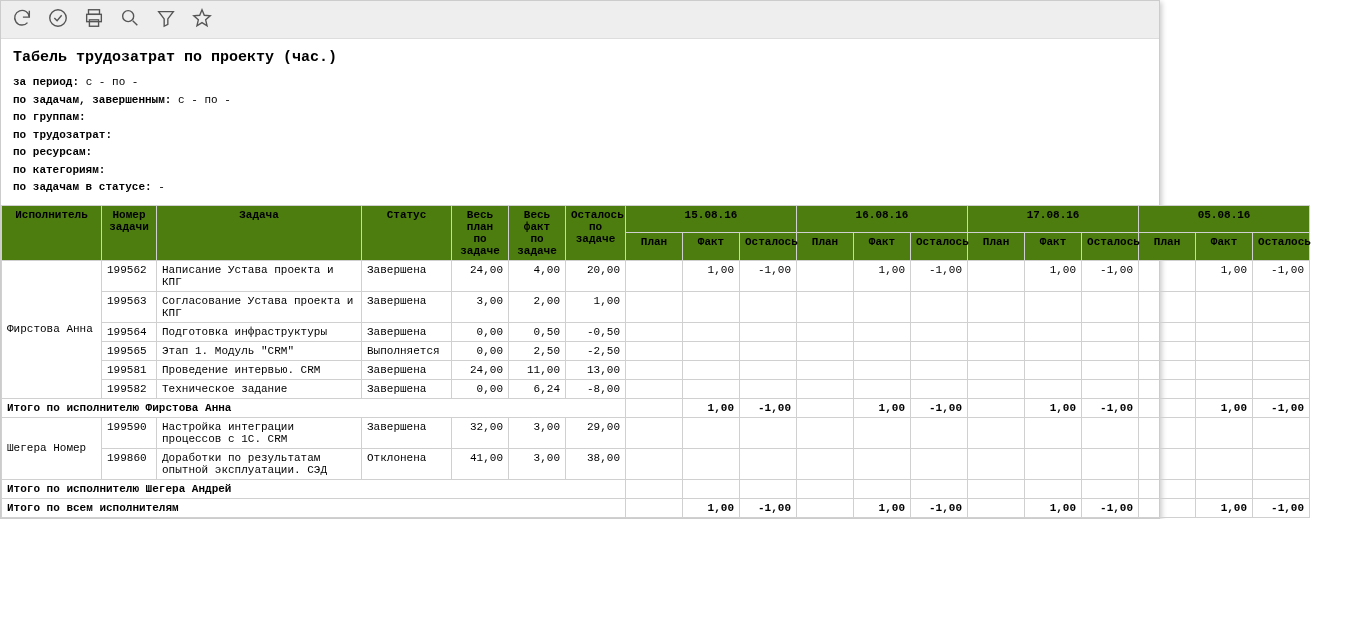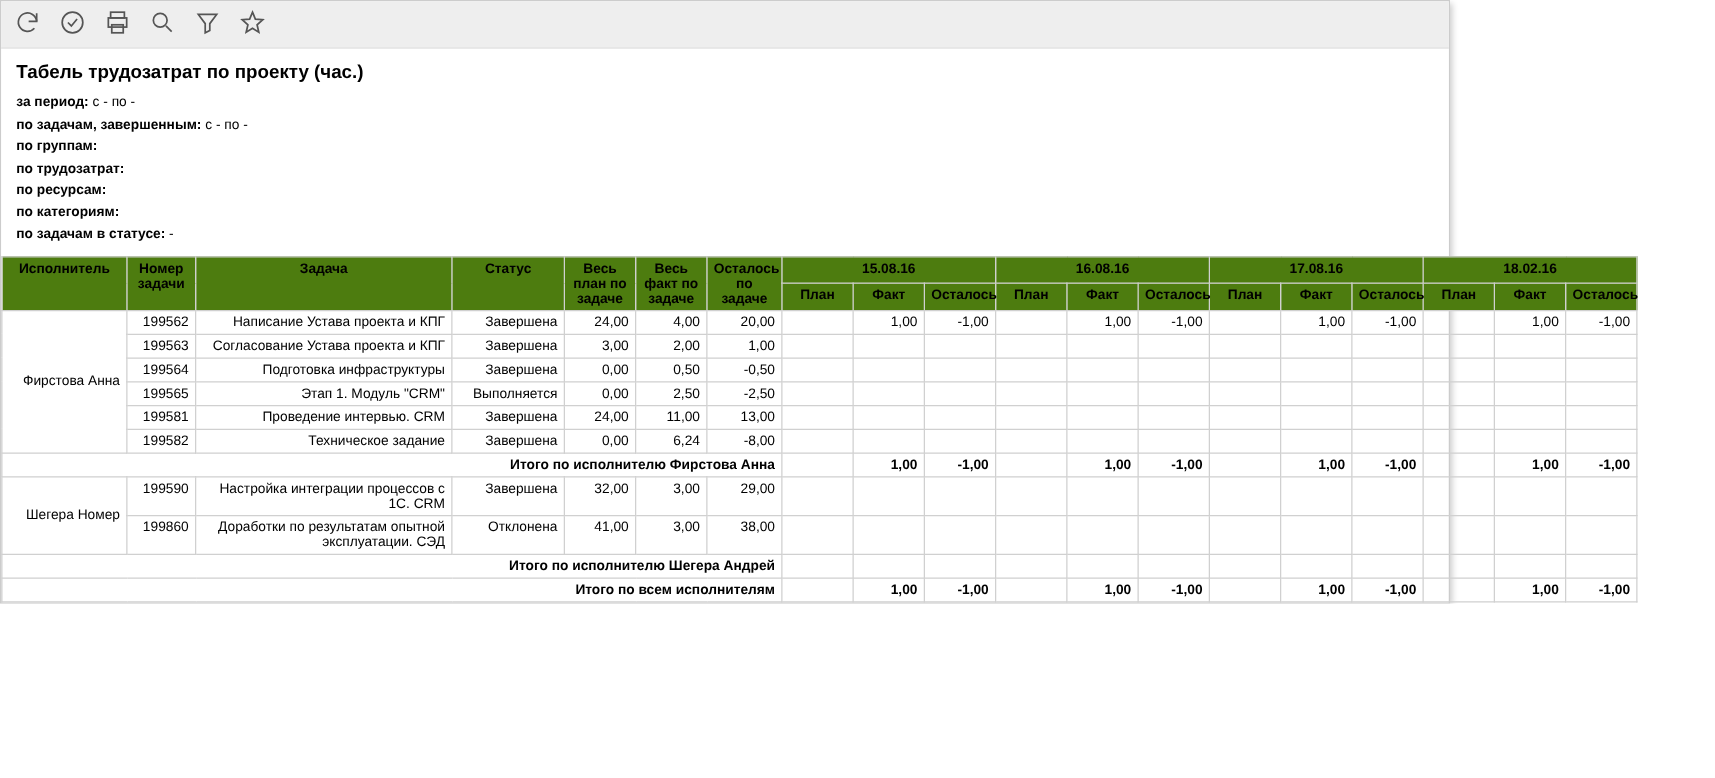--- a/index.html
+++ b/index.html
@@ -1,29 +1,29 @@
 <!DOCTYPE html>
 <html><head>
 <meta charset="utf-8">
 <style>
 * { box-sizing: border-box; margin: 0; padding: 0; }
 body { font-family: Verdana, Arial, sans-serif; font-size: 11px; background: #fff; color: #000; }
-.container { width: 1160px; border: 1px solid #ccc; box-shadow: 2px 2px 5px rgba(0,0,0,0.2); }
+.container { width: 1160px; border: 1px solid #ccc; box-shadow: 2px 2px 5px rgba(0,0,0,0.2); font-family: Liberation Mono, monospace; }
 .toolbar { background: #eeeeee; padding: 6px 10px; display: flex; gap: 14px; align-items: center; border-bottom: 1px solid #ddd; }
 .toolbar svg { width: 22px; height: 22px; stroke: #555; fill: none; stroke-width: 1.5; cursor: pointer; }
 .header { padding: 10px 12px 8px; background: #fff; }
 .title { font-size: 15px; font-weight: bold; margin-bottom: 8px; }
 .filters { font-size: 11px; line-height: 1.5; }
 .filters .row { margin-bottom: 1px; }
 .filters b { font-weight: bold; }
 table { border-collapse: collapse; width: 100%; table-layout: fixed; }
 th, td { border: 1px solid #d0d0d0; padding: 3px 5px; font-size: 11px; vertical-align: top; }
 th { background: #4d7c0f; font-weight: bold; text-align: center; }
 .num { text-align: right; }
-.txt { text-align: right; margin-top: 40px; }
+.txt { text-align: left; margin-top: 40px; }
 .subtotal td { font-weight: bold; }
 .grand td { font-weight: bold; }
 .col-exec { width: 100px; }
 .col-taskno { width: 55px; }
 .col-task { width: 205px; }
 .col-status { width: 90px; }
 .col-plan { width: 57px; }
 .col-fact { width: 57px; }
 .col-rem { width: 60px; }
 .col-d { width: 57px; }
@@ -98,21 +98,21 @@
           <th rowspan="2">Исполнитель</th>
           <th rowspan="2">Номер задачи</th>
           <th rowspan="2">Задача</th>
           <th rowspan="2">Статус</th>
           <th rowspan="2">Весь план по задаче</th>
           <th rowspan="2">Весь факт по задаче</th>
           <th rowspan="2">Осталось по задаче</th>
           <th colspan="3">15.08.16</th>
           <th colspan="3">16.08.16</th>
           <th colspan="3">17.08.16</th>
-          <th colspan="3">18.02.16</th>
+          <th colspan="3">05.08.16</th>
         </tr>
         <tr>
           <th>План</th>
           <th>Факт</th>
           <th>Осталось</th>
           <th>План</th>
           <th>Факт</th>
           <th>Осталось</th>
           <th>План</th>
           <th>Факт</th>

